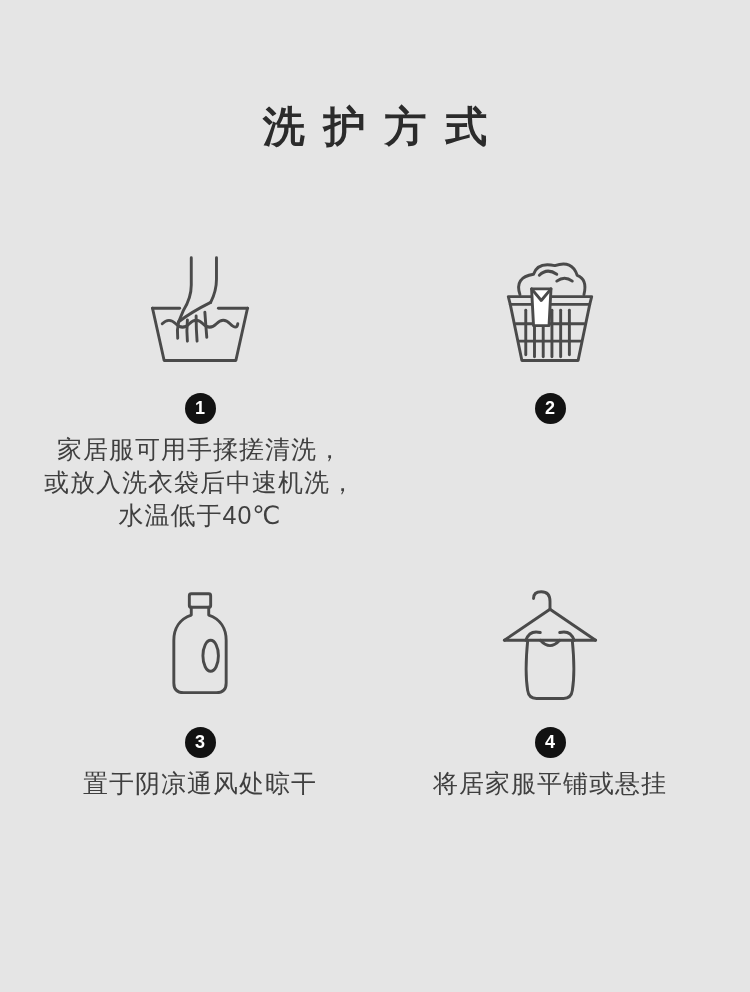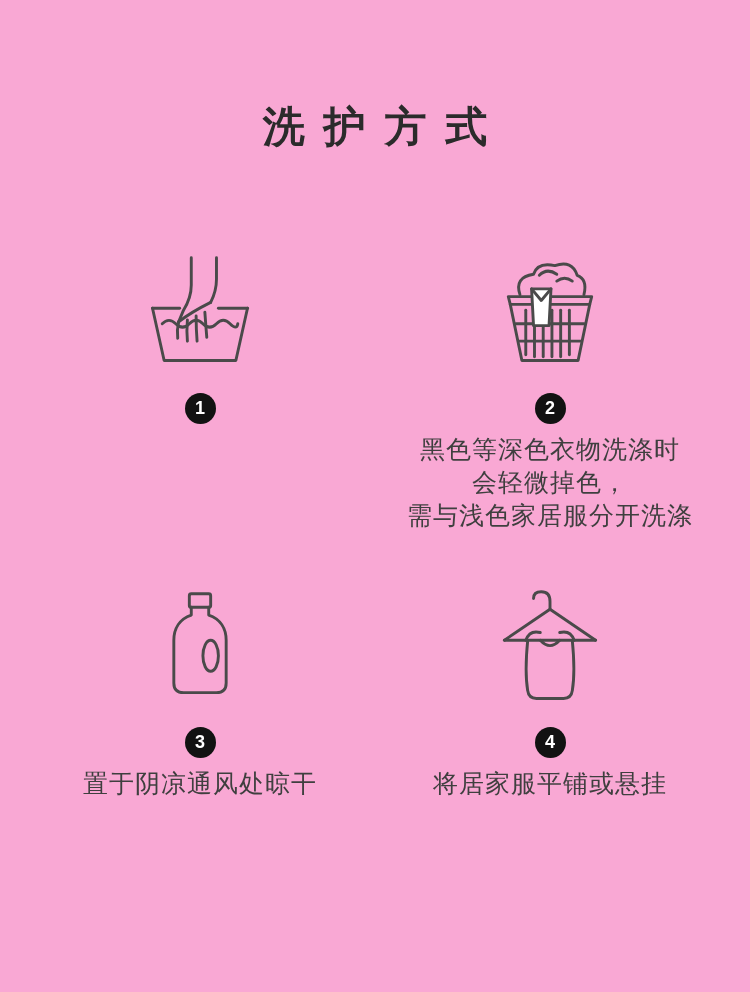--- a/index.html
+++ b/index.html
@@ -10,21 +10,21 @@
   body {
     width: 750px;
     height: 992px;
     overflow: hidden;
     font-family: "Liberation Sans", "DejaVu Sans", sans-serif;
     color: #3f3f3f;
   }
   .page {
     width: 750px;
     height: 992px;
-    background: #f9a8d4;
+    background: #e5e5e5;
     box-sizing: border-box;
     padding-top: 102px;
   }
   .title {
     text-align: center;
     font-size: 42px;
     font-weight: 700;
     color: #2b2b2b;
     letter-spacing: 0.45em;
     padding-left: 0.45em;
@@ -116,20 +116,25 @@
 
           <path class="stroke" d="M43 72 Q41 80 42 89"></path>
           <path class="stroke" d="M52 70 Q51 82 52 92"></path>
           <path class="stroke" d="M61 66 Q61 80 62 92"></path>
           <path class="stroke" d="M70 62 Q71 76 72 88"></path>
         </svg>
       </div>
       <div class="num-badge">
         <span>1</span>
       </div>
+      <div class="lines">
+        <div class="line">家居服可用手揉搓清洗，</div>
+        <div class="line">或放入洗衣袋后中速机洗，</div>
+        <div class="line">水温低于40℃</div>
+      </div>
     </div>
 
     <div class="care-item">
       <div class="icon-box">
         <svg width="126" height="126" viewBox="0 0 130 130" aria-hidden="true">
 
           <path class="stroke" d="M34 44 Q28 26 48 23 Q52 10 70 14 Q88 8 93 24 Q104 28 100 44"></path>
           <path class="stroke" d="M54 24 Q62 16 72 23"></path>
           <path class="stroke" d="M72 30 Q80 24 88 30"></path>
 
@@ -146,25 +151,20 @@
           <path class="stroke" d="M30 74 H100"></path>
           <path class="stroke" d="M33 92 H97"></path>
 
           <path class="stroke-fill-white" d="M46 38 h20 l-2 38 h-16 z"></path>
           <path class="stroke" d="M46 38 L56 50 L66 38"></path>
         </svg>
       </div>
       <div class="num-badge">
         <span>2</span>
       </div>
-      <div class="lines">
-        <div class="line">黑色等深色衣物洗涤时</div>
-        <div class="line">会轻微掉色，</div>
-        <div class="line">需与浅色家居服分开洗涤</div>
-      </div>
     </div>
 
   </div>
 
   <div class="grid-row second">
 
     <div class="care-item">
       <div class="icon-box">
         <svg width="126" height="126" viewBox="0 0 130 130" aria-hidden="true">
 

